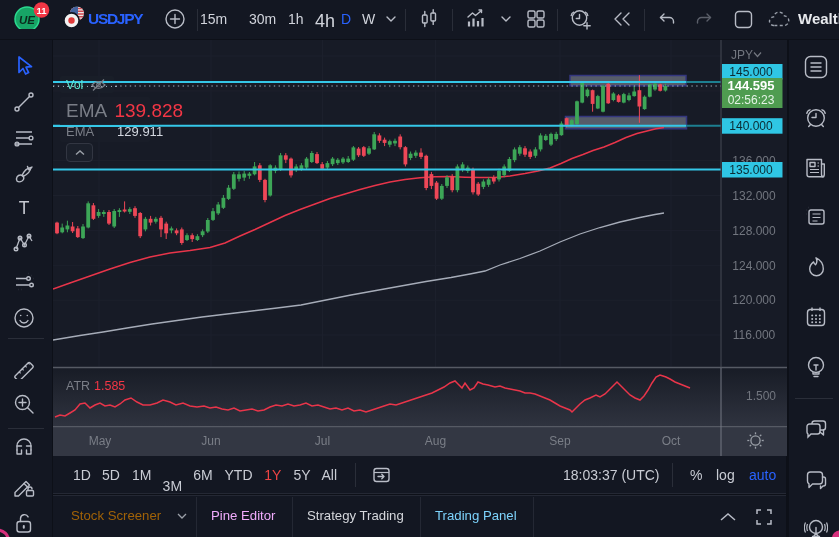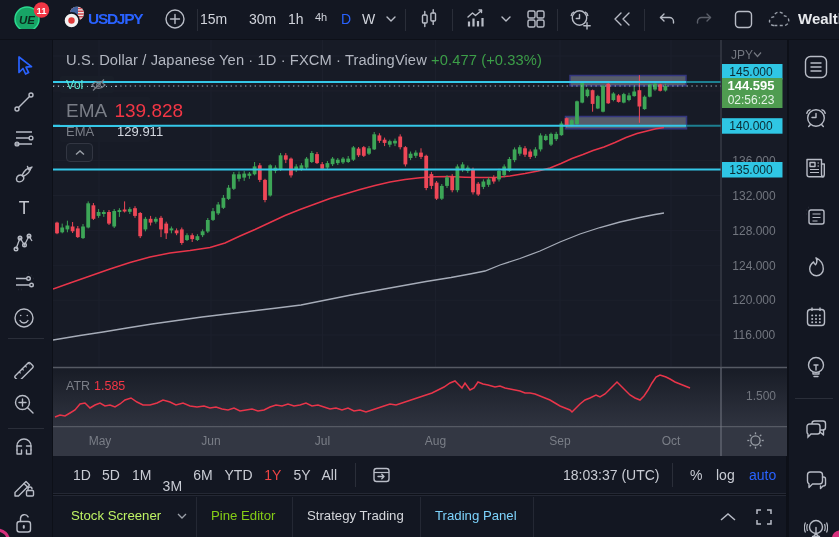--- a/index.html
+++ b/index.html
@@ -24,21 +24,21 @@
     </svg>
 <div class="txt" style="left:88px;top:10px;font-size:15.5px;font-weight:bold;color:#2962ff;letter-spacing:-1.3px">USDJPY</div>
 <svg class="abs" style="left:165px;top:9px" width="20" height="20" viewBox="0 0 20 20">
       <circle cx="10" cy="10" r="9" fill="none" stroke="#b8bcc6" stroke-width="1.4" stroke-linecap="round" stroke-linejoin="round"></circle>
       <path d="M10 5.5 v9 M5.5 10 h9" fill="none" stroke="#b8bcc6" stroke-width="1.4" stroke-linecap="round" stroke-linejoin="round"></path>
     </svg>
 <div class="abs" style="left:197px;top:9px;width:1px;height:22px;background:#2a2e39"></div>
 <div class="txt" style="left:200px;top:11px;font-size:14px;color:#d1d4dc">15m</div>
 <div class="txt" style="left:249px;top:11px;font-size:14px;color:#d1d4dc">30m</div>
 <div class="txt" style="left:288px;top:11px;font-size:14px;color:#d1d4dc">1h</div>
-<div class="txt" style="left:315px;top:11px;font-size:11px;color:#d1d4dc">4h</div>
+<div class="txt" style="left:315px;top:11px;font-size:18px;color:#d1d4dc">4h</div>
 <div class="txt" style="left:341px;top:11px;font-size:14px;color:#2962ff">D</div>
 <div class="txt" style="left:362px;top:11px;font-size:14px;color:#d1d4dc">W</div>
 <svg class="abs" style="left:385px;top:15px" width="12" height="8" viewBox="0 0 12 8">
       <path d="M2 2 l4 4 4-4" fill="none" stroke="#b8bcc6" stroke-width="1.4" stroke-linecap="round" stroke-linejoin="round"></path>
     </svg>
 <div class="abs" style="left:405px;top:9px;width:1px;height:22px;background:#2a2e39"></div>
 <svg class="abs" style="left:420px;top:9px" width="18" height="20" viewBox="0 0 18 20">
       <rect x="2.5" y="6" width="4.6" height="8" rx="1" fill="none" stroke="#b8bcc6" stroke-width="1.4" stroke-linecap="round" stroke-linejoin="round"></rect>
       <path d="M4.8 2.5 v3.5 M4.8 14 v3.5" fill="none" stroke="#b8bcc6" stroke-width="1.4" stroke-linecap="round" stroke-linejoin="round"></path>
       <rect x="10.9" y="4" width="4.6" height="8" rx="1" fill="none" stroke="#b8bcc6" stroke-width="1.4" stroke-linecap="round" stroke-linejoin="round"></rect>
@@ -468,21 +468,20 @@
         <line x1="698.116" y1="396.116" x2="696.702" y2="394.702"></line>
         <line x1="702.5" y1="394.3" x2="702.5" y2="392.3"></line>
         <line x1="706.884" y1="396.116" x2="708.298" y2="394.702"></line>
       </g>
 </svg>
 <div class="abs" style="left:60px;top:76px;width:54px;height:17px;background:rgba(26,30,41,.85);border-radius:2px"></div>
 <div class="abs" style="left:60px;top:97px;width:90px;height:45px;background:rgba(26,30,41,.82);border-radius:2px"></div>
 <div class="abs" style="left:53px;top:81.2px;width:64px;height:2px;background:#35c8e8"></div>
 <div class="abs" style="left:53px;top:85.6px;width:64px;height:1px;background:repeating-linear-gradient(90deg,#98a5b2 0 1.4px,rgba(0,0,0,0) 1.4px 4.8px)"></div>
 <div class="abs" style="left:53px;top:124.8px;width:99px;height:2px;background:#35c8e8"></div>
-<div class="txt" style="left:66px;top:51.5px;font-size:14.7px;color:#b3b7c1;letter-spacing:.1px">U.S. Dollar / Japanese Yen · 1D · FXCM · TradingView <span style="color:#3c9e48">+0.477 (+0.33%)</span></div>
 <div class="txt" style="left:66px;top:78px;font-size:12.5px;color:#5eead4">Vol</div>
 <svg class="abs" style="left:90px;top:77px" width="17" height="15" viewBox="0 0 17 15">
       <path d="M2 8 q6.5-7 13 0 q-6.5 7-13 0z" fill="none" stroke="#7a7e87" stroke-width="1.2"></path>
       <circle cx="8.5" cy="8" r="1.8" fill="none" stroke="#7a7e87" stroke-width="1.2"></circle>
       <line x1="3" y1="13.5" x2="14" y2="2.5" stroke="#7a7e87" stroke-width="1.2"></line>
     </svg>
 <div class="txt" style="left:66px;top:100px;font-size:19px;color:#7a7e87">EMA <span style="color:#f23645;margin-left:3px">139.828</span></div>
 <div class="txt" style="left:66px;top:123.5px;font-size:13px;color:#7a7e87">EMA <span style="color:#d3d7df;margin-left:20px">129.911</span></div>
 <div class="abs" style="left:66px;top:143px;width:27px;height:19px;background:#1b202b;border:1px solid #323642;border-radius:4px"></div>
 <svg class="abs" style="left:74px;top:149px" width="12" height="9" viewBox="0 0 12 9">
@@ -503,29 +502,29 @@
       <rect x="2" y="3.5" width="15" height="13" rx="2.5" fill="none" stroke="#b8bcc6" stroke-width="1.4" stroke-linecap="round" stroke-linejoin="round"></rect>
       <path d="M2 7.5 h15" stroke="#b8bcc6" stroke-width="1.2"></path>
       <path d="M6 11.5 h6 l-2.2-2.2 M12 11.5 l-2.2 2.2" fill="none" stroke="#b8bcc6" stroke-width="1.4" stroke-linecap="round" stroke-linejoin="round"></path>
     </svg>
 <div class="txt" style="left:563px;top:467px;font-size:14px;color:#c9ccd4">18:03:37 (UTC)</div>
 <div class="abs" style="left:672px;top:463px;width:1px;height:24px;background:#2a2e39"></div>
 <div class="txt" style="left:690px;top:467px;font-size:14px;color:#c9ccd4">%</div>
 <div class="txt" style="left:716px;top:467px;font-size:14px;color:#c9ccd4">log</div>
 <div class="txt" style="left:749px;top:467px;font-size:14px;color:#2962ff">auto</div>
 <div class="abs" style="left:53px;top:495px;width:733px;height:42px;background:#131722;border-top:1px solid #242834"></div>
-<div class="txt" style="left:71px;top:508px;font-size:13.2px;color:#bef264">Stock Screener</div>
+<div class="txt" style="left:71px;top:508px;font-size:13.2px;color:#a16207">Stock Screener</div>
 <svg class="abs" style="left:176px;top:512px" width="12" height="8" viewBox="0 0 12 8">
       <path d="M2 2 l4 4 4-4" fill="none" stroke="#9ba0a8" stroke-width="1.3"></path>
     </svg>
 <div class="abs" style="left:196px;top:497px;width:1px;height:40px;background:#242834"></div>
 <div class="abs" style="left:292px;top:497px;width:1px;height:40px;background:#242834"></div>
 <div class="abs" style="left:420px;top:497px;width:1px;height:40px;background:#242834"></div>
 <div class="abs" style="left:533px;top:497px;width:1px;height:40px;background:#242834"></div>
-<div class="txt" style="left:211px;top:508px;font-size:13.2px;color:#84cc16">Pine Editor</div>
+<div class="txt" style="left:211px;top:508px;font-size:13.2px;color:#f0abfc">Pine Editor</div>
 <div class="txt" style="left:307px;top:508px;font-size:13.2px;color:#d5d7dc">Strategy Trading</div>
 <div class="txt" style="left:435px;top:508px;font-size:13.2px;color:#7dd3fc">Trading Panel</div>
 <svg class="abs" style="left:718px;top:511px" width="20" height="12" viewBox="0 0 20 12">
       <path d="M3 9 l7-6 7 6" fill="none" stroke="#b8bcc6" stroke-width="1.5"></path>
     </svg>
 <svg class="abs" style="left:755px;top:508px" width="18" height="18" viewBox="0 0 18 18">
       <path d="M2 6 V2 h4 M12 2 h4 v4 M16 12 v4 h-4 M6 16 H2 v-4" fill="none" stroke="#b8bcc6" stroke-width="1.5"></path>
     </svg>
 <div class="abs" style="left:789px;top:40px;width:50px;height:497px;background:#131722"></div>
 <svg class="abs" style="left:803.5px;top:55px" width="24" height="24" viewBox="0 0 24 24">

